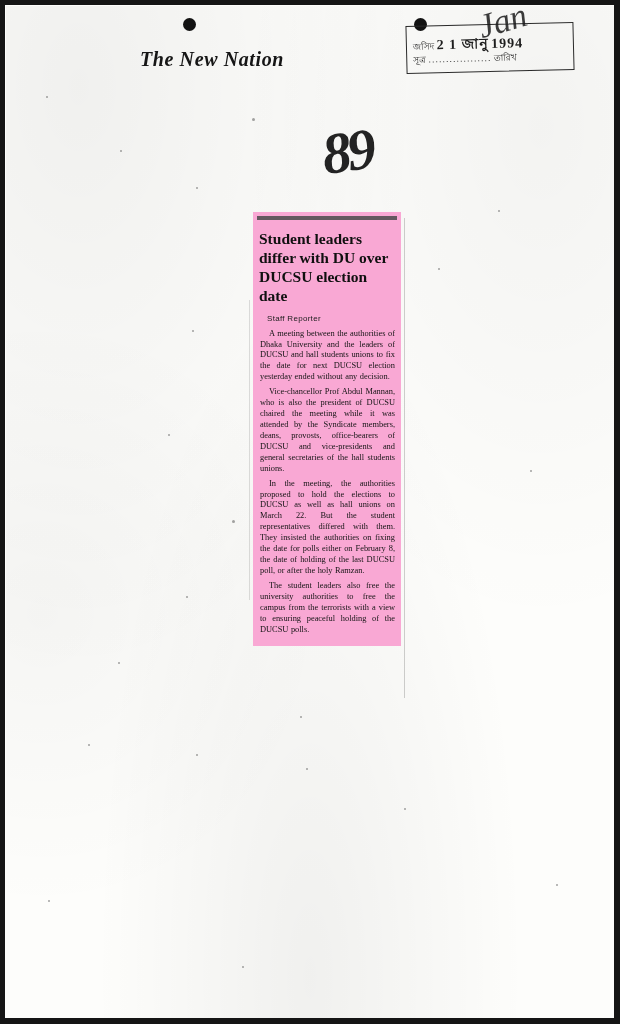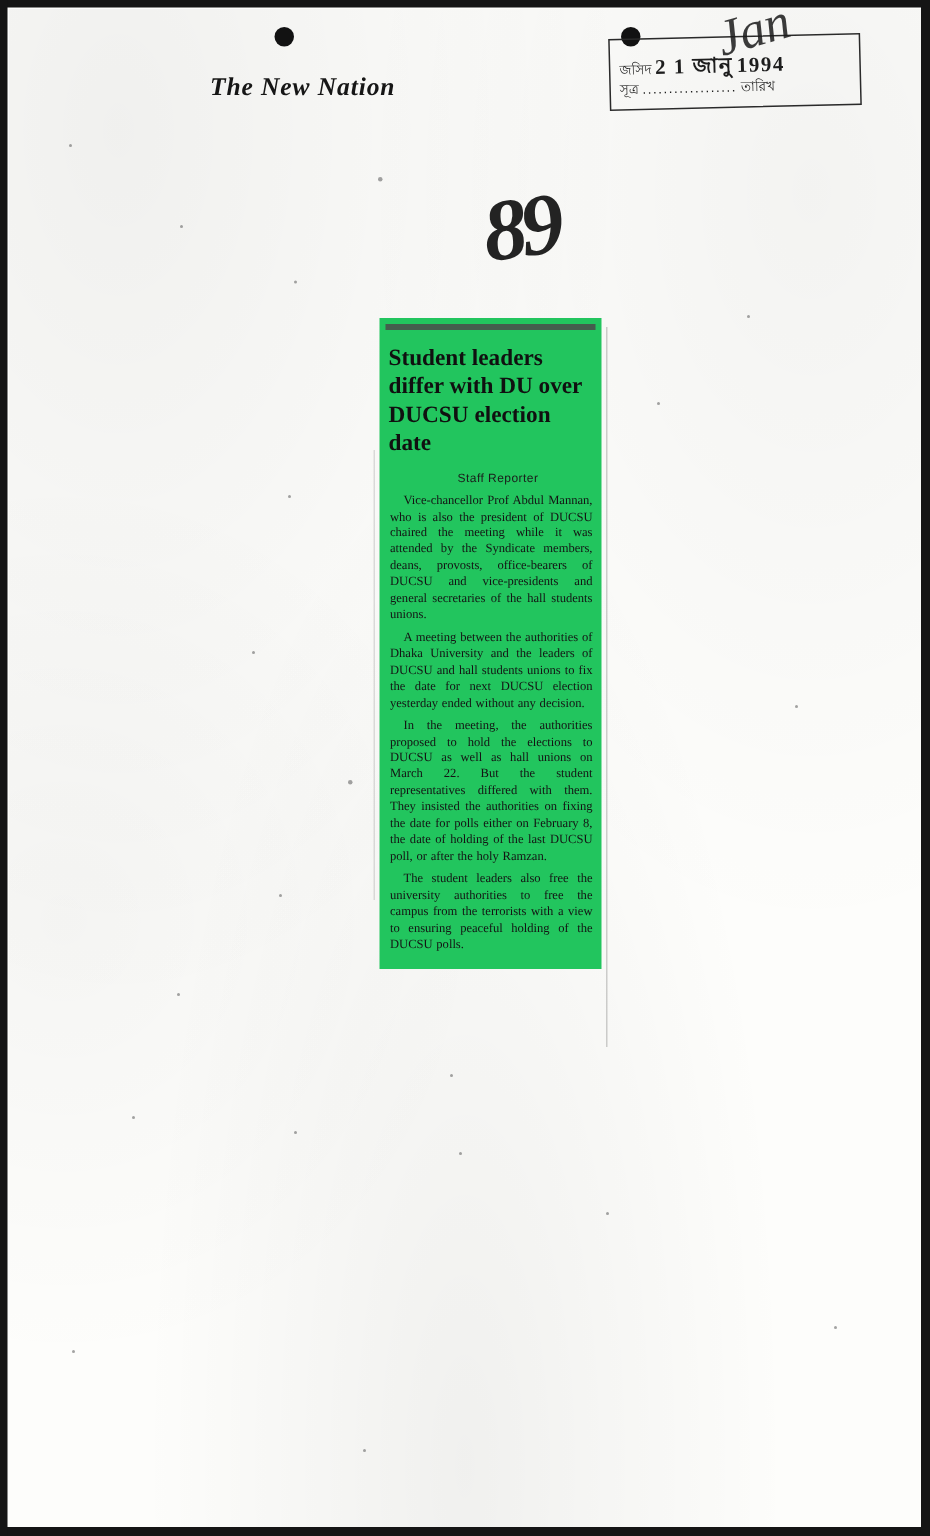--- a/index.html
+++ b/index.html
@@ -56,21 +56,21 @@
   }
 
   
   .masthead {
     position: absolute;
     left: 140px;
     top: 48px;
     font-family: "Liberation Serif", serif;
     font-weight: bold;
     font-style: italic;
-    font-size: 17px;
+    font-size: 20px;
     letter-spacing: .6px;
     color: #161616;
     white-space: nowrap;
   }
 
   
   .date-stamp {
     position: absolute;
     left: 406px;
     top: 24px;
@@ -135,21 +135,21 @@
     letter-spacing: -4px;
     opacity: .92;
   }
 
   
   .clipping {
     position: absolute;
     left: 253px;
     top: 212px;
     width: 148px;
-    background: #22c55e;
+    background: #f9a8d4;
     padding: 0 4px 6px 4px;
     box-sizing: border-box;
   }
   .clip-rule {
     height: 4px;
     background: #4a4a4a;
     margin: 4px 0 10px 0;
     opacity: .85;
   }
   .headline {
@@ -157,21 +157,21 @@
     font-weight: bold;
     font-size: 15.5px;
     line-height: 1.22;
     color: #101010;
     margin: 0 0 8px 2px;
   }
   .byline {
     font-family: "Liberation Sans", sans-serif;
     font-size: 8px;
     color: #1b1b1b;
-    text-align: center;
+    text-align: left;
     margin: 0 0 6px 10px;
     letter-spacing: .3px;
   }
   .body-col p {
     font-family: "Liberation Serif", serif;
     font-size: 8.4px;
     line-height: 1.3;
     color: #141414;
     margin: 0 0 4px 0;
     text-align: justify;
@@ -251,22 +251,22 @@
   <div class="scanline scanline-2"></div>
 
   <div class="clipping">
     <div class="clip-rule"></div>
 
     <h1 class="headline">Student leaders differ with DU over DUCSU election date</h1>
 
     <div class="byline">Staff Reporter</div>
 
     <div class="body-col">
+      <p>A meeting between the authorities of Dhaka University and the leaders of DUCSU and hall students unions to fix the date for next DUCSU election yesterday ended without any decision.</p>
       <p>Vice-chancellor Prof Abdul Mannan, who is also the president of DUCSU chaired the meeting while it was attended by the Syndicate members, deans, provosts, office-bearers of DUCSU and vice-presidents and general secretaries of the hall students unions.</p>
-      <p>A meeting between the authorities of Dhaka University and the leaders of DUCSU and hall students unions to fix the date for next DUCSU election yesterday ended without any decision.</p>
       <p>In the meeting, the authorities proposed to hold the elections to DUCSU as well as hall unions on March 22. But the student representatives differed with them. They insisted the authorities on fixing the date for polls either on February 8, the date of holding of the last DUCSU poll, or after the holy Ramzan.</p>
       <p>The student leaders also free the university authorities to free the campus from the terrorists with a view to ensuring peaceful holding of the DUCSU polls.</p>
     </div>
   </div>
 
   <div class="edge edge-top"></div>
   <div class="edge edge-bottom"></div>
   <div class="edge edge-left"></div>
   <div class="edge edge-right"></div>
 </div>

